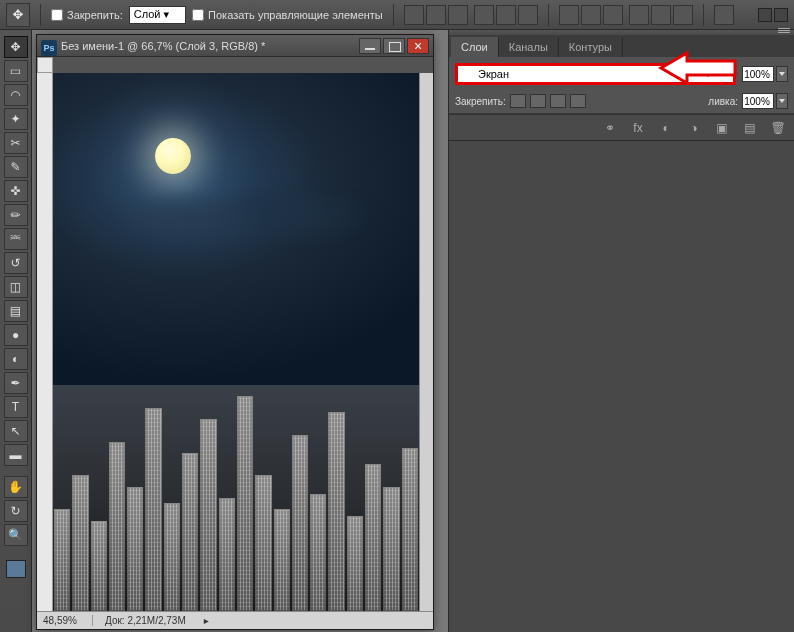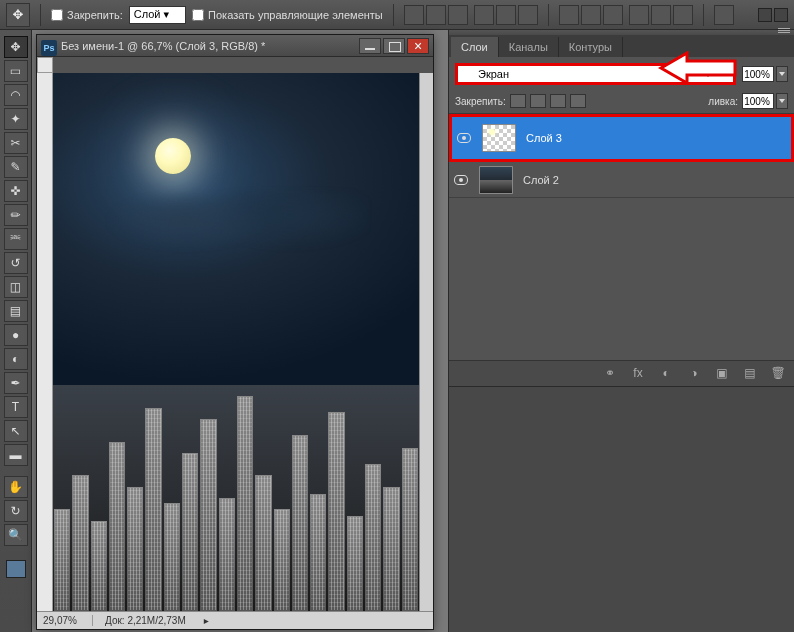--- a/index.html
+++ b/index.html
@@ -234,21 +234,21 @@
                   <div class="bld" style="height:42%"></div>
                     <div class="bld" style="height:65%"></div>
                   <div class="bld" style="height:55%"></div>
                     <div class="bld" style="height:72%"></div>
                 </div>
               </div>
             </div>
             <div class="scrollbar-v"></div>
           </div>
           <div class="doc-footer">
-            <span class="zoom">29,07%</span>
+            <span class="zoom">48,59%</span>
             <span>
               <span>Док:</span>
               <span>2,21M/2,73M</span>
             </span>
             <span style="margin-left:6px">▸</span>
           </div>
         </div>
       </div>
     </div>
   </div>
@@ -288,41 +288,20 @@
       <div class="lock-ic"></div>
       <div class="lock-ic"></div>
       <span style="flex:1"></span>
       <span>ливка:</span>
       <div class="pct-box">
         <input value="100%" style="">
         <div class="pct-drop"></div>
       </div>
     </div>
 
-    <div class="layer-list">
-      <div class="layer selected highlight-red">
-        <div class="eye">
-            <div class="eye-icon"></div>
-          </div>
-        <div class="thumb checker">
-          <div class="mini-moon"></div>
-        </div>
-        <div class="layer-name">Слой 3</div>
-      </div>
-      <div class="layer">
-        <div class="eye">
-            <div class="eye-icon"></div>
-          </div>
-        <div class="thumb">
-          <div class="mini-sky"></div>
-            <div class="mini-city"></div>
-        </div>
-        <div class="layer-name">Слой 2</div>
-      </div>
-    </div>
 
     <div class="panel-footer">
       <div class="pf-btn">⚭</div>
       <div class="pf-btn">fx</div>
       <div class="pf-btn">◐</div>
       <div class="pf-btn">◑</div>
       <div class="pf-btn">▣</div>
       <div class="pf-btn">▤</div>
       <div class="pf-btn">🗑</div>
     </div>

